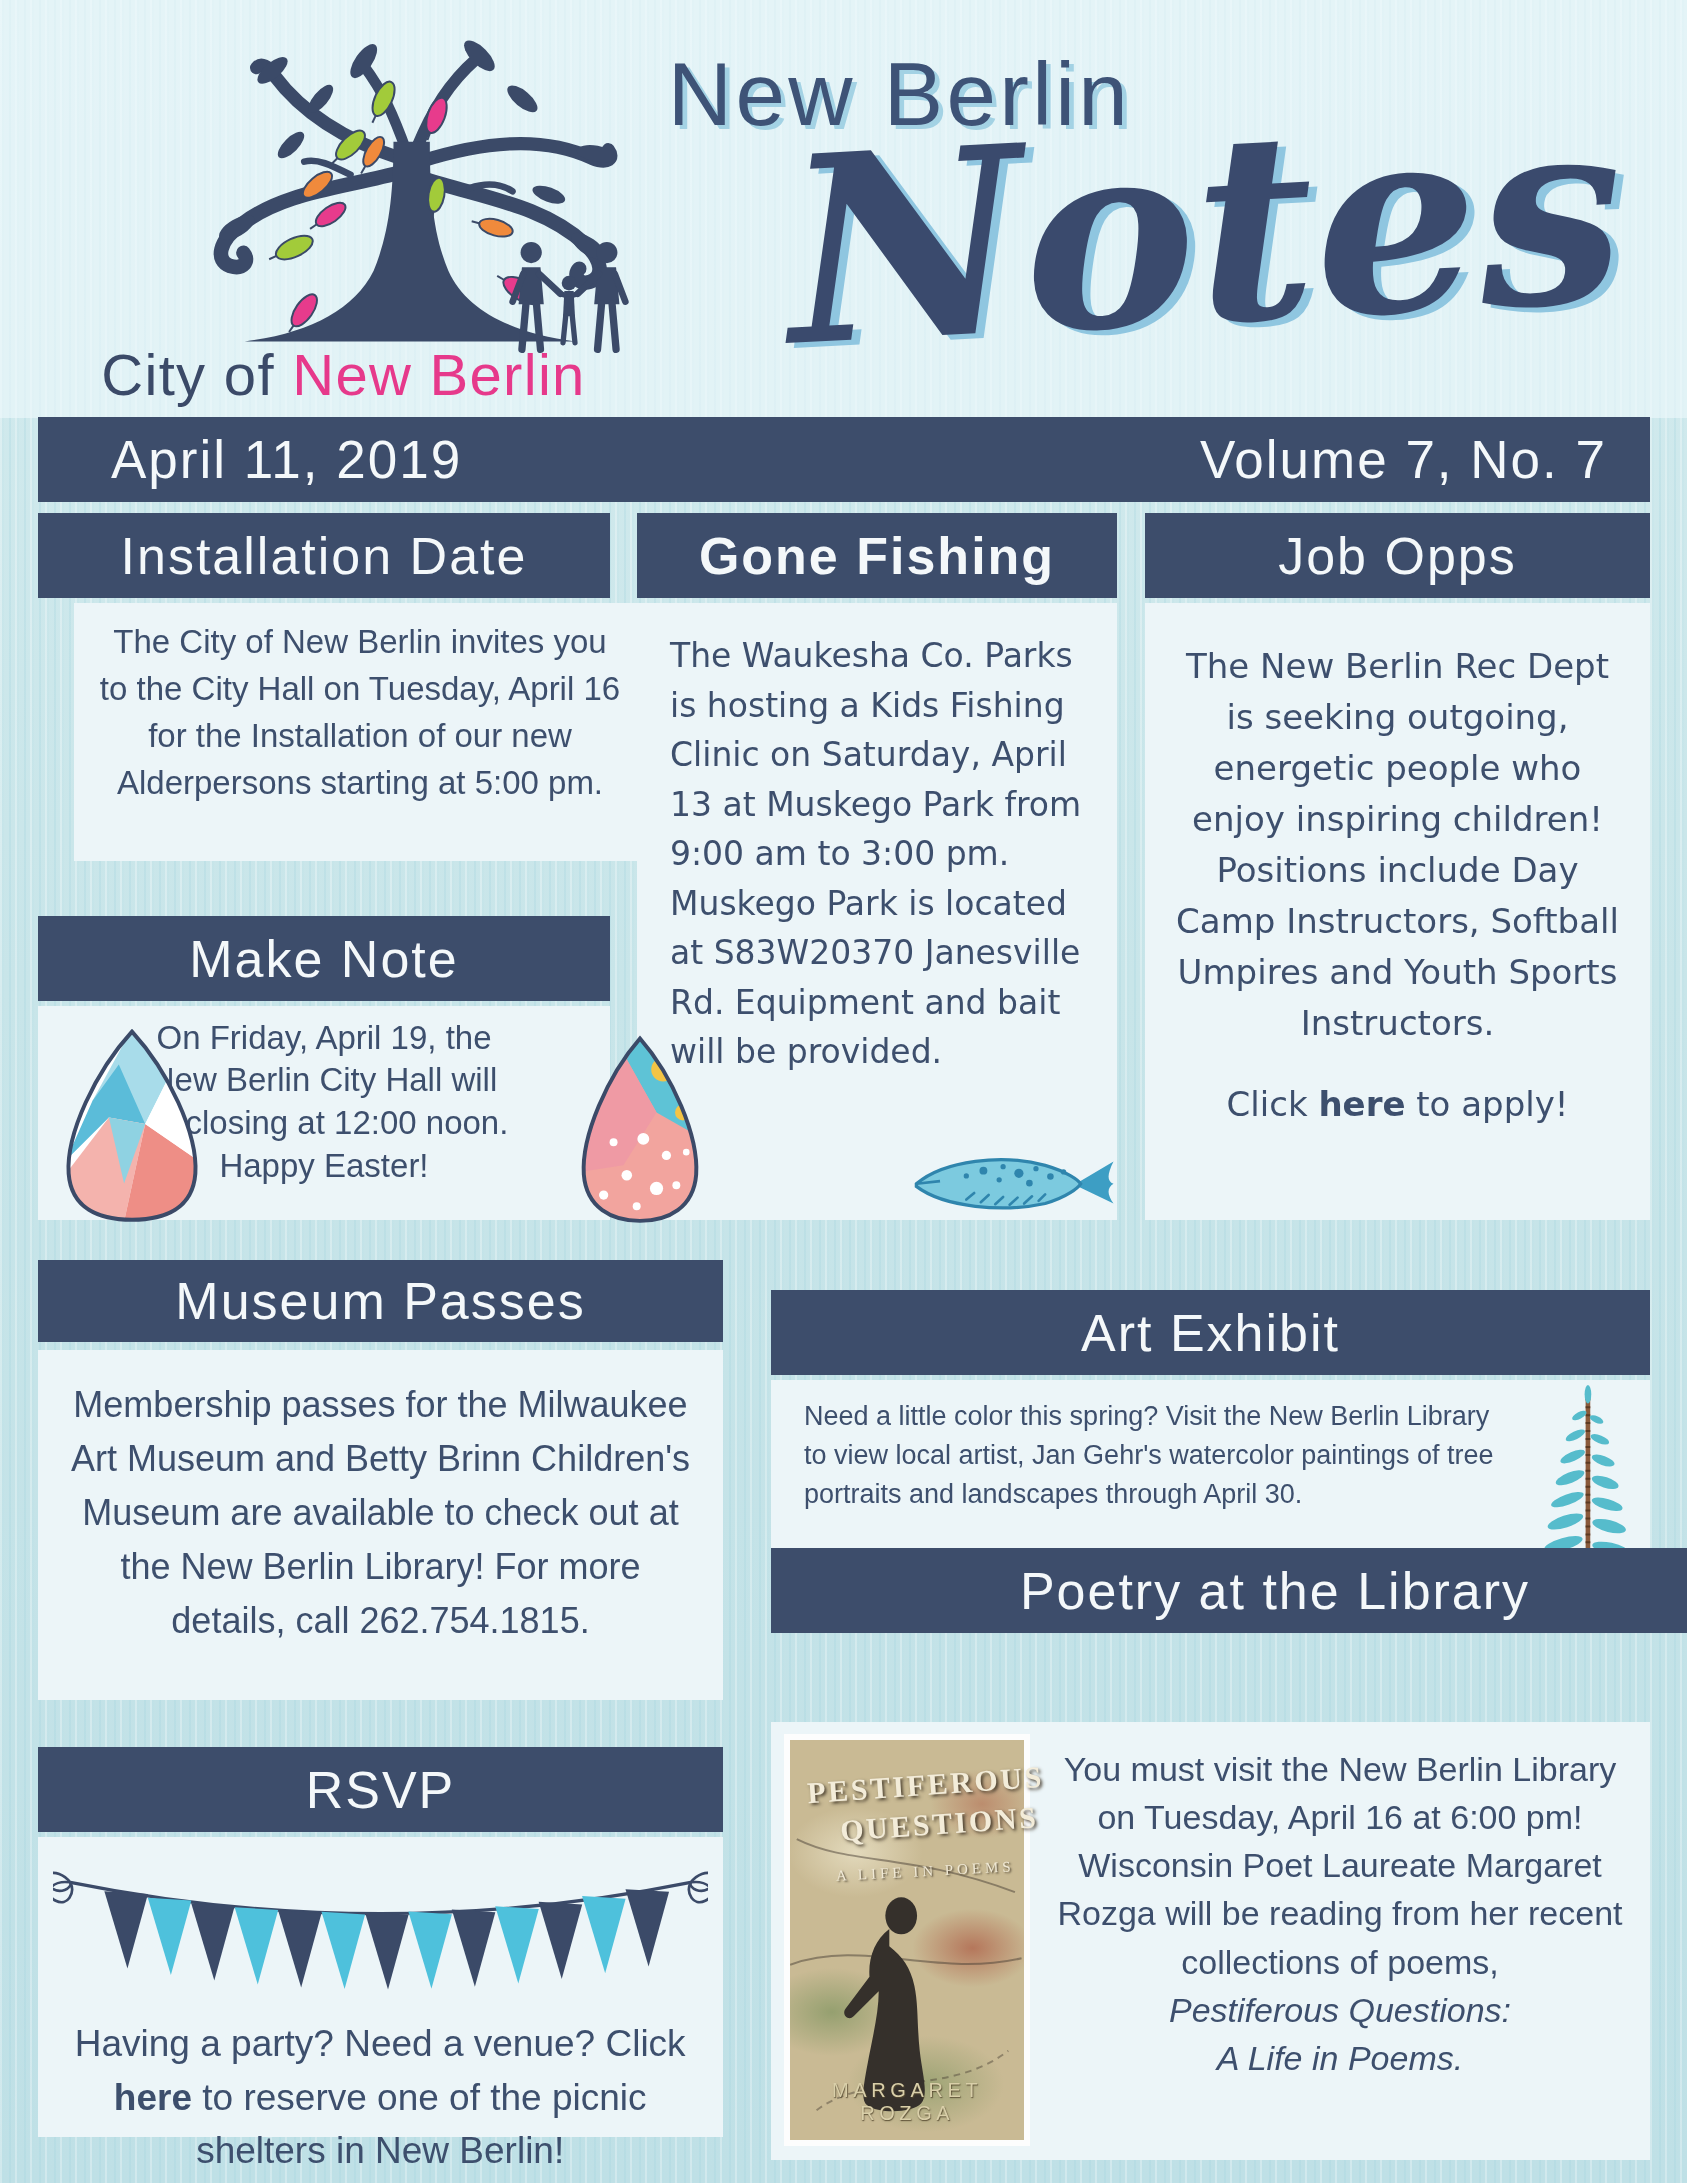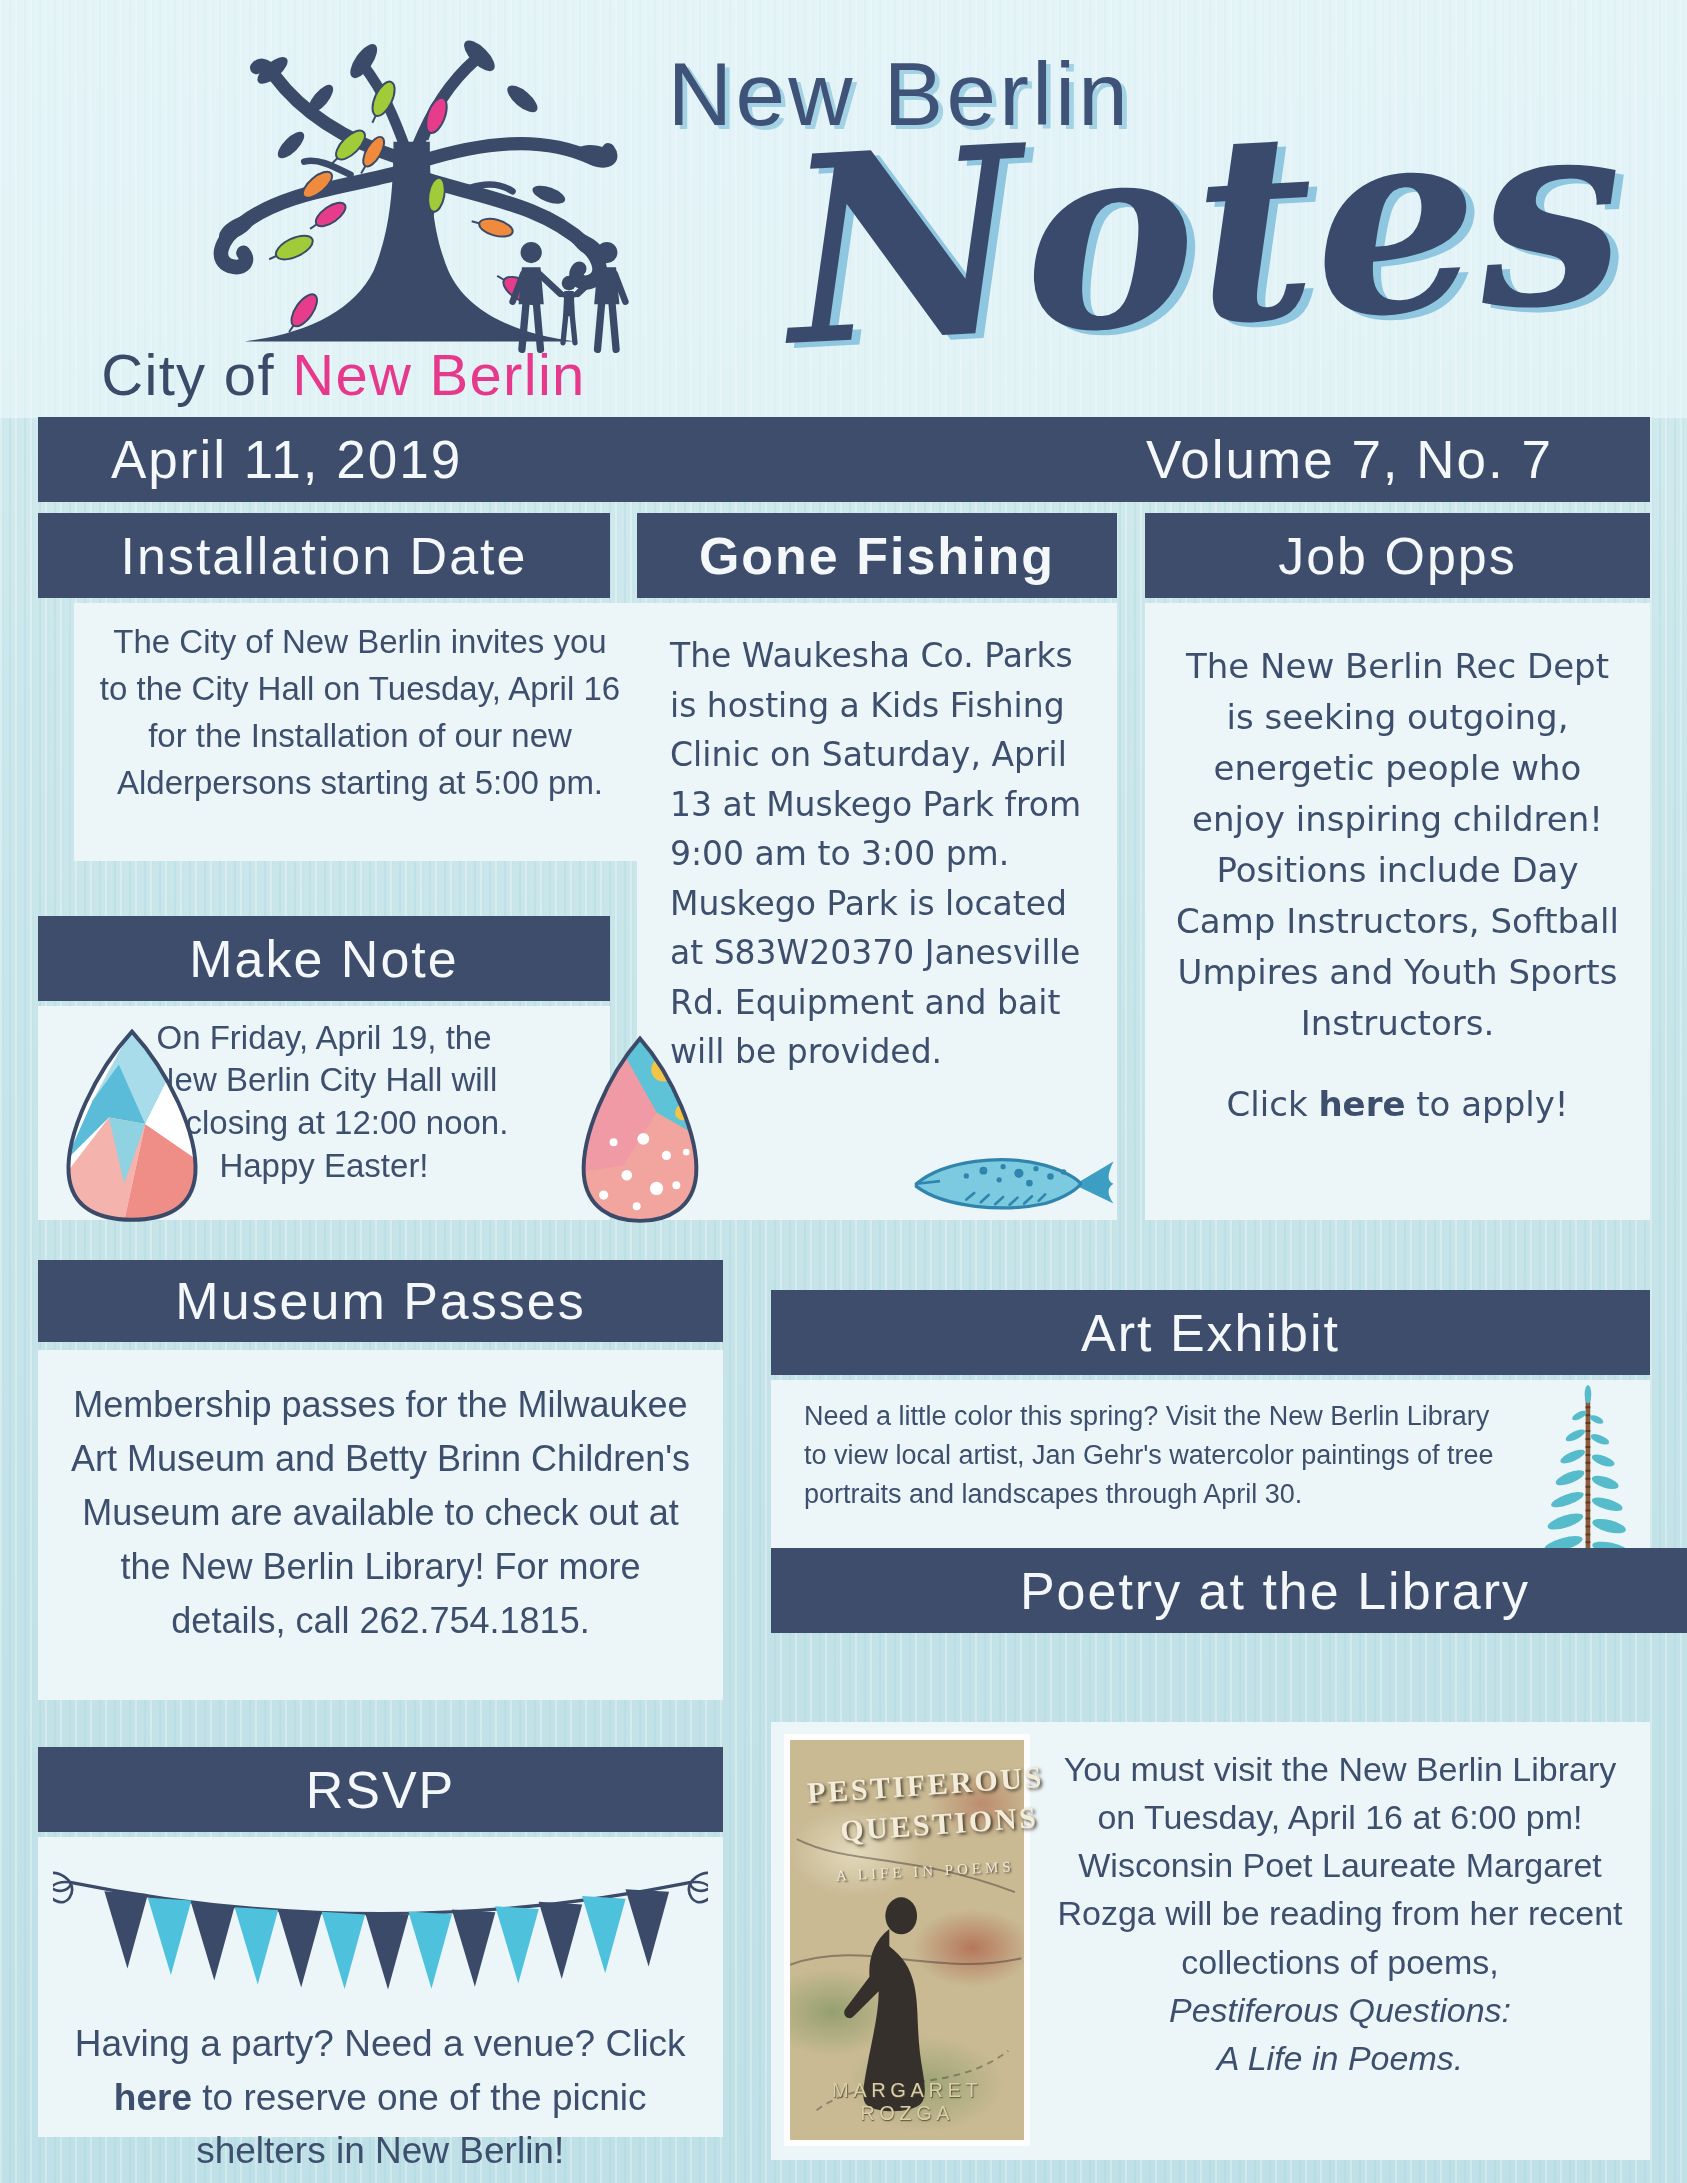--- a/index.html
+++ b/index.html
@@ -9,21 +9,21 @@
     background:
       repeating-linear-gradient(90deg, rgba(255,255,255,.28) 0 2px, rgba(186,224,231,.20) 2px 4px, rgba(255,255,255,0) 4px 9.3px, rgba(163,212,222,.28) 9.3px 10.6px, rgba(255,255,255,0) 10.6px 15px),
       linear-gradient(180deg,#d5ecef 0%, #c8e5e9 45%, #bfe0e6 100%);
   }
   .abs{position:absolute;}
   .header-light{left:0;top:0;width:1687px;height:418px;background:rgba(238,249,251,.62);}
   .navy-bar{background:#3d4d6b;color:#f4f8fa;display:flex;align-items:center;justify-content:center;letter-spacing:2px;}
   .panel{background:#ecf5f8;}
   .date-bar{left:38px;top:417px;width:1612px;height:85px;justify-content:space-between;font-size:53px;}
   .date-bar .dleft{padding-left:73px;}
-  .date-bar .dright{padding-right:97px;}
+  .date-bar .dright{padding-right:43px;}
   .sec-title{font-size:52px;}
   .body-a{color:#3d4f6d;line-height:1.45;text-align:center;}
   .body-b{color:#3d4f6d;font-family:"DejaVu Sans", sans-serif;line-height:1.5;}
   .brand{font-size:58px;letter-spacing:1.3px;text-align:center;}
   .brand .c1{color:#3b4a68;}
   .brand .c2{color:#e6398b;}
   .mast1{font-size:89px;color:#3e5377;letter-spacing:3.3px;text-shadow:4.6px 4px 0 #a3d2e4;text-align:center;}
   .mast2{font-family:"DejaVu Serif", serif;font-style:italic;font-weight:bold;font-size:258px;color:#3a4a6d;text-shadow:8px 5.3px 0 #8fc6e0;transform:rotate(-3deg);}
   .cta{font-weight:bold;}
   .italic{font-style:italic;}

